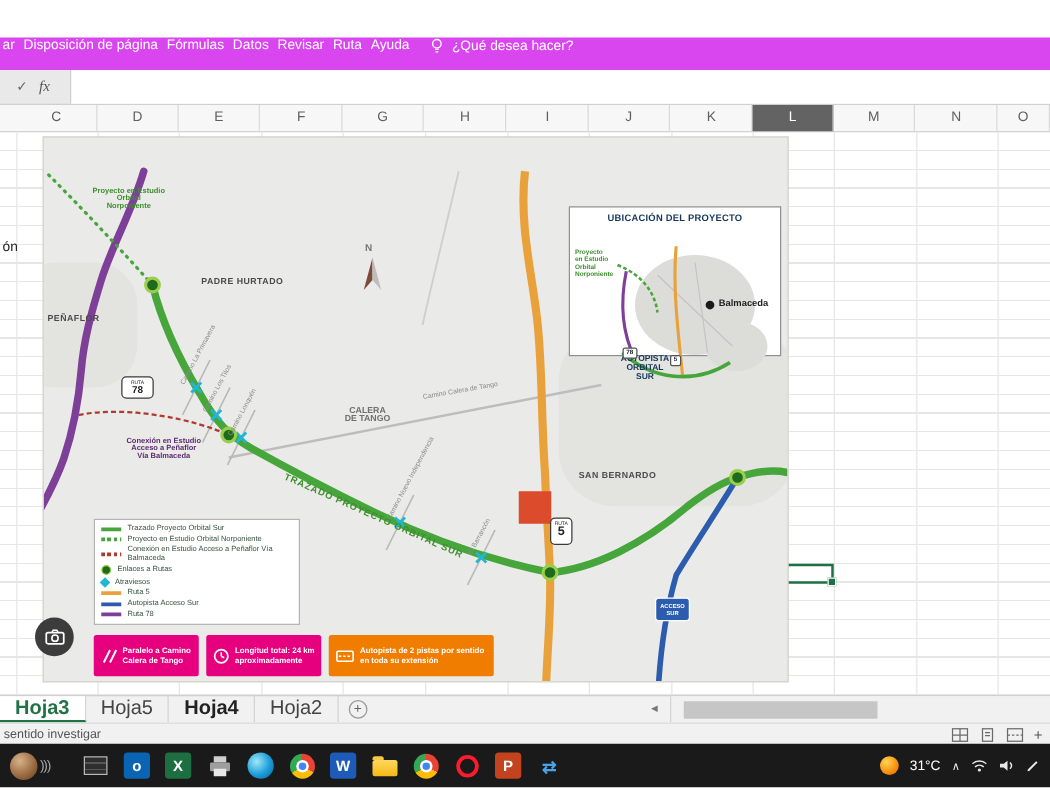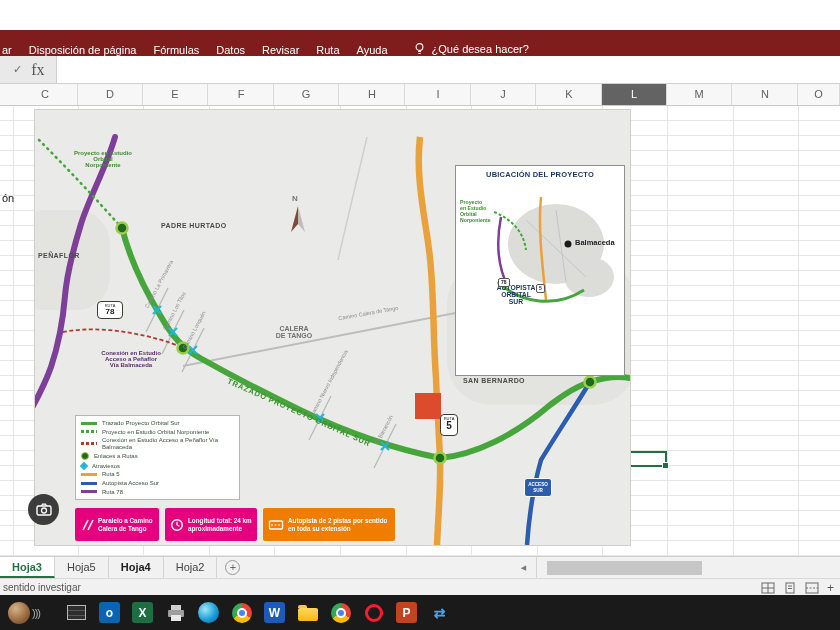--- a/index.html
+++ b/index.html
@@ -6,29 +6,29 @@
   html,body{background:#d0d0d0}
   body{font-family:"Liberation Sans",sans-serif}
   .screen{position:relative;width:840px;height:630px;overflow:hidden;background:#fff;margin:0 auto}
 
   
   .titlebar{position:absolute;left:0;top:0;width:840px;height:30px;background:#217346}
   .wtitle{position:absolute;left:0;right:0;top:8px;text-align:center;color:#fff;font-size:11px}
   .signin{position:absolute;right:8px;top:5px;background:#d9e04f;color:#23310f;font-size:10px;padding:3px 9px;border-radius:2px;cursor:pointer}
 
   
-  .ribbon{position:absolute;left:0;top:30px;width:840px;height:26px;background:#7f1d1d;display:flex;align-items:flex-end;color:#fff;font-size:11px;gap:17px;padding-left:2px}
+  .ribbon{position:absolute;left:0;top:30px;width:840px;height:26px;background:#d946ef;display:flex;align-items:flex-start;color:#fff;font-size:11px;gap:7px;padding-left:2px}
   .rtab{cursor:pointer;white-space:nowrap}
   .tellme{display:flex;align-items:center;gap:6px;margin-left:8px;cursor:pointer}
 
   
   .fbar{position:absolute;left:0;top:56px;width:840px;height:28px;background:#e9e9e9;border-bottom:1px solid #d0d0d0;display:flex;align-items:center}
   .fbtns{width:56px;display:flex;gap:9px;padding-left:13px;align-items:center}
   .fcheck{color:#6a6a6a;font-size:11px}
-  .ffx{font-family:"Liberation Serif",serif;color:#555;font-size:16px}
+  .ffx{font-family:"Liberation Serif",serif;font-style:italic;color:#555;font-size:12px}
   .finput{flex:1;height:100%;border:none;background:#fff;border-left:1px solid #d0d0d0;outline:none;font-size:11px;padding:0 4px}
 
   
   .colhdr{position:absolute;left:0;top:84px;width:840px;height:22px;background:#f7f7f7;border-bottom:1px solid #c9c9c9}
   .colhdr span{position:absolute;top:0;height:21px;width:65px;text-align:center;line-height:21px;font-size:11px;color:#5f5f5f;border-right:1px solid #dadada;cursor:pointer}
   .colhdr span.sel{background:#636363;color:#fff}
 
   
   .sheet{position:absolute;left:0;top:106px;width:840px;height:450px;background:#fff;background-image:repeating-linear-gradient(to bottom,transparent 0,transparent 14px,#e6e6e6 14px,#e6e6e6 15px)}
   .vline{position:absolute;top:0;bottom:0;width:1px;background:#e6e6e6}
@@ -48,31 +48,31 @@
   .shield{position:absolute;background:#fff;border:1px solid #3a3a3a;border-radius:4px;text-align:center;color:#222;line-height:1}
   .shield .sm{display:block;font-size:4px;padding-top:2px}
   .shield .bg{display:block;font-weight:bold}
   .shield-as{position:absolute;background:#2B5CAD;border:1px solid #fff;border-radius:3px;color:#fff;font-weight:bold;font-size:4.6px;text-align:center;line-height:1.25;padding-top:3px}
   .legend{position:absolute;left:40px;top:305px;width:165px;height:85px;background:#fff;border:1px solid #b5b5b5;padding:4px 5px;display:flex;flex-direction:column;justify-content:space-between}
   .lrow{display:flex;align-items:center;gap:5px;font-size:6px;color:#37503a;line-height:1.05}
   .sw{flex:0 0 16px;height:3px}
   .sw.circ{flex:0 0 8px;width:8px;height:8px;border-radius:50%;background:#1E6B1E;border:1.5px solid #9BCE4C}
   .sw.diam{flex:0 0 6px;width:6px;height:6px;background:#21B6D4;transform:rotate(45deg)}
   .ibox{position:absolute;top:398px;height:33px;display:flex;align-items:center;padding:0 5px;gap:4px;border-radius:2px;color:#fff;font-weight:bold;font-size:6.3px;line-height:1.2}
-  .inset{position:absolute;left:420px;top:55px;width:170px;height:211px;background:#fff;border:1px solid #8f8f8f}
+  .inset{position:absolute;left:420px;top:55px;width:170px;height:120px;background:#fff;border:1px solid #8f8f8f}
   .ititle{margin-top:4px;text-align:center;font-size:7.5px;font-weight:bold;color:#17365D;letter-spacing:.2px}
   .isvg{position:absolute;left:0;top:16px}
   .ishield{position:absolute;background:#fff;border:1px solid #555;border-radius:2px;font-size:5px;font-weight:bold;color:#222;padding:1px 2px;line-height:1}
 
   
   .snip{position:absolute;left:28px;top:388px;width:31px;height:31px;border-radius:50%;background:rgba(45,45,45,.92);display:flex;align-items:center;justify-content:center;cursor:pointer}
 
   
   .tabsbar{position:absolute;left:0;top:556px;width:840px;height:22px;background:#f1f1f1;border-top:1px solid #cfcfcf;display:flex}
-  .tab{padding:0 12px;line-height:20px;font-size:11px;color:#444;border-right:1px solid #d4d4d4;cursor:pointer}
+  .tab{padding:0 12px;line-height:20px;font-size:16px;color:#444;border-right:1px solid #d4d4d4;cursor:pointer}
   .tab.active{background:#fff;color:#217346;font-weight:bold;border-bottom:2px solid #217346}
   .tab.bold{font-weight:bold;color:#222}
   .addtab{margin:3px 0 0 8px;width:15px;height:15px;border:1px solid #999;border-radius:50%;color:#666;font-size:11px;line-height:13px;text-align:center;cursor:pointer}
   .hleft{position:absolute;left:516px;top:4px;width:15px;height:14px;color:#777;font-size:7px;line-height:14px;text-align:center;cursor:pointer}
   .hscroll{position:absolute;left:536px;top:0;right:0;bottom:0;background:#f1f1f1;border-left:1px solid #d4d4d4}
   .hthumb{position:absolute;left:10px;top:4px;width:155px;height:14px;background:#c6c6c6;cursor:pointer}
 
   
   .statusbar{position:absolute;left:0;top:578px;width:840px;height:17px;background:#f1f1f1;border-top:1px solid #d9d9d9;display:flex;align-items:center;font-size:10px;color:#555}
   .stext{padding-left:3px}
@@ -430,15 +430,39 @@
       <div class="tbi">
           <span class="operac"></span>
         </div>
       <div class="tbi">
           <span class="app ppt">P</span>
         </div>
       <div class="tbi">
           <span class="syncg">⇄</span>
         </div>
     </div>
+    <div class="tray">
+      <span class="weatherb"></span>
+      <span class="temp">31°C</span>
+      <span class="chev">∧</span>
+      <span class="trayic">
+        <svg width="13" height="11" viewBox="0 0 13 11">
+          <path d="M1,4 C4,1 9,1 12,4" fill="none" stroke="#e8e8e8" stroke-width="1.2"></path>
+          <path d="M3,6.5 C5,4.8 8,4.8 10,6.5" fill="none" stroke="#e8e8e8" stroke-width="1.2"></path>
+          <circle cx="6.5" cy="9" r="1.3" fill="#e8e8e8"></circle>
+        </svg>
+      </span>
+      <span class="trayic">
+        <svg width="13" height="11" viewBox="0 0 13 11">
+          <polygon points="1,4 4,4 7,1.5 7,9.5 4,7 1,7" fill="#e8e8e8"></polygon>
+          <path d="M9,3 C10.5,4.5 10.5,6.5 9,8" fill="none" stroke="#e8e8e8" stroke-width="1.1"></path>
+        </svg>
+      </span>
+      <span class="trayic">
+        <svg width="11" height="11" viewBox="0 0 11 11">
+          <line x1="2" y1="9" x2="8.5" y2="2.5" stroke="#e8e8e8" stroke-width="1.6"></line>
+          <polygon points="1,10 3,9.6 1.4,8" fill="#e8e8e8"></polygon>
+        </svg>
+      </span>
+    </div>
   </div>
 
 </div>
 
 </body></html>

